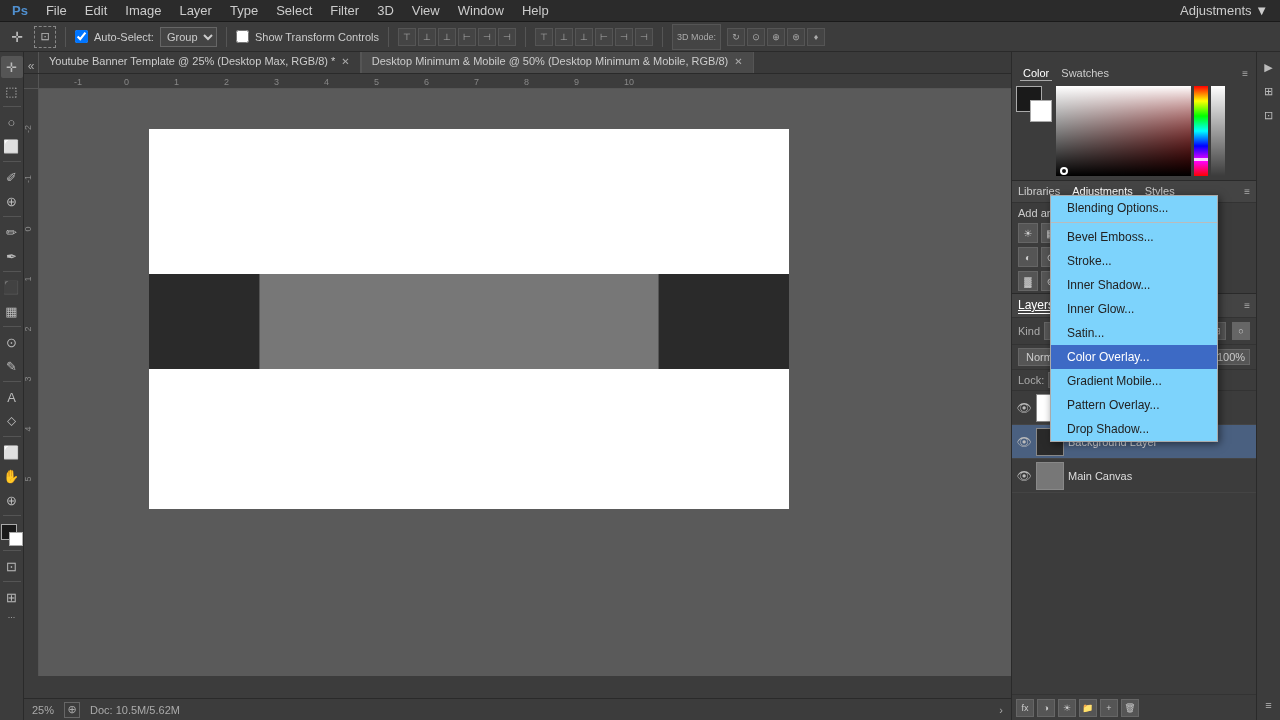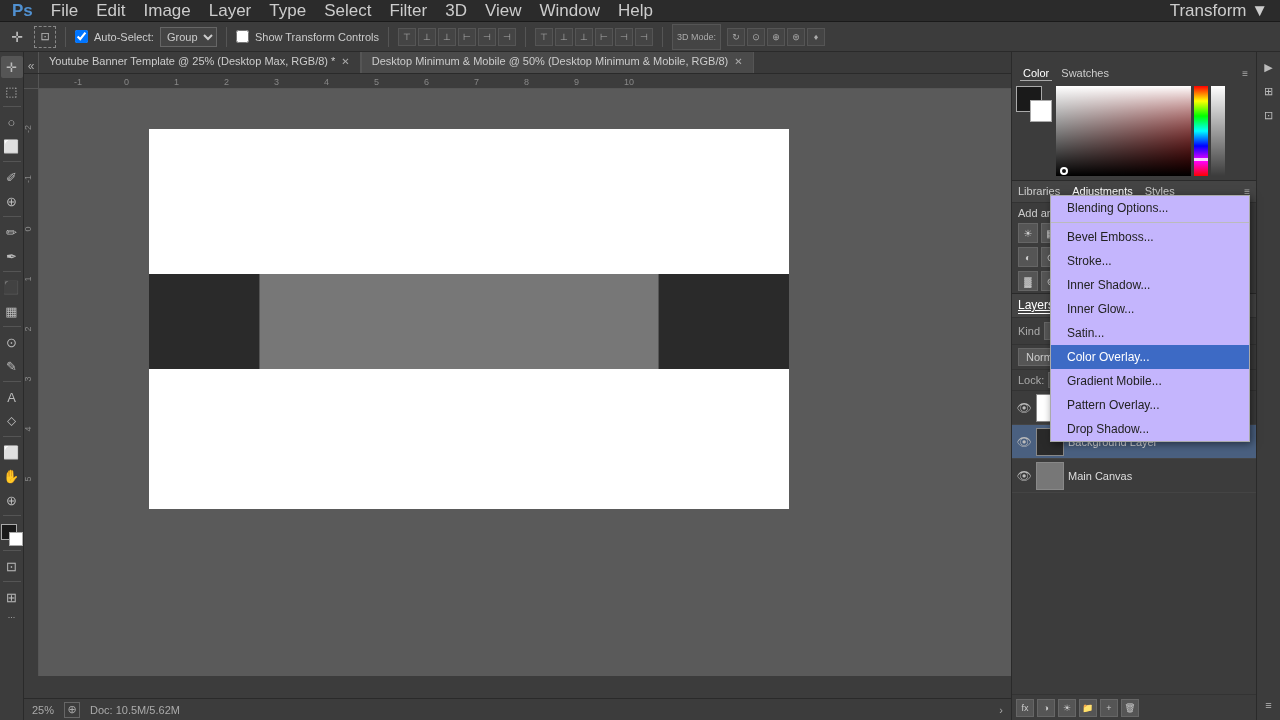--- a/index.html
+++ b/index.html
@@ -20,21 +20,21 @@
       background: #2b2b2b;
       display: flex;
       align-items: center;
       padding: 0 4px;
       gap: 2px;
       border-bottom: 1px solid #1a1a1a;
     }
     .menu-item {
       padding: 2px 8px;
       color: #ccc;
-      font-size: 17px;
+      font-size: 13px;
       cursor: pointer;
     }
 
     
     .options-bar {
       height: 30px;
       background: #3c3c3c;
       border-bottom: 1px solid #2a2a2a;
       display: flex;
       align-items: center;
@@ -469,22 +469,22 @@
       flex: 1;
       overflow: hidden;
     }
     .layer-name { font-size: 11px; color: #ddd; white-space: nowrap; overflow: hidden; }
 
     
     .context-menu {
       position: absolute;
       top: 195px;
       left: 1050px;
-      width: 200px;
-      background: #c4b5fd;
+      width: 168px;
+      background: #7dd3fc;
       border: 1px solid #aaa;
       box-shadow: 2px 2px 8px rgba(0,0,0,0.5);
       z-index: 1000;
     }
     .context-menu-item {
       padding: 5px 16px;
       font-size: 12px;
       color: #222;
       cursor: pointer;
       white-space: nowrap;
@@ -516,21 +516,21 @@
   <div class="menu-item">Image</div>
   <div class="menu-item">Layer</div>
   <div class="menu-item">Type</div>
   <div class="menu-item">Select</div>
   <div class="menu-item">Filter</div>
   <div class="menu-item">3D</div>
   <div class="menu-item">View</div>
   <div class="menu-item">Window</div>
   <div class="menu-item">Help</div>
   <div style="flex:1;"></div>
-  <div class="menu-item">Transform ▼</div>
+  <div class="menu-item">Adjustments ▼</div>
 </div>
 
 <div class="options-bar">
   <div class="options-bar-icon">✛</div>
   <div class="options-bar-icon" style="font-size:11px; border:1px dashed #888;">⊡</div>
   <div class="options-bar-sep"></div>
   <input type="checkbox" id="auto-select" checked="" style="">
   <label for="auto-select" style="font-size:11px; color:#ccc;">Auto-Select:</label>
   <select style="background:#444; border:1px solid #666; color:#ccc; font-size:11px; height:20px;">
     <option>Group</option>

